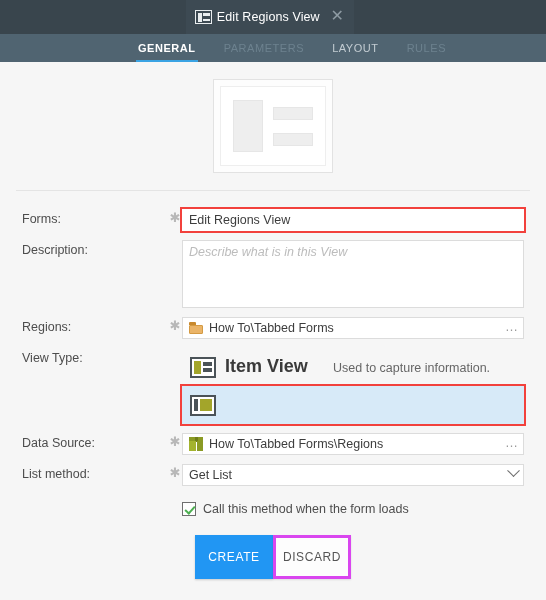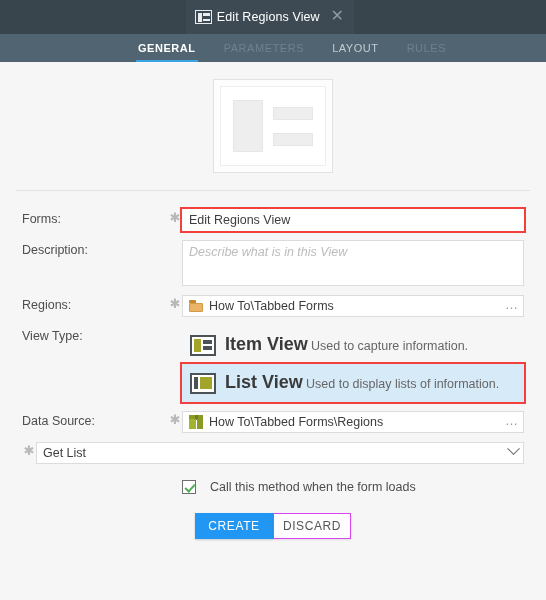--- a/index.html
+++ b/index.html
@@ -185,21 +185,21 @@
     padding: 0 6px;
     font-size: 12.5px;
     color: #3d3d3d;
   }
   .input.redline {
     outline: 2px solid #f2413c;
     outline-offset: 0px;
     border-color: #ffffff;
   }
   .textarea {
-    height: 46px;
+    height: 68px;
     background: #ffffff;
     border: 1px solid #dcdcdc;
     padding: 4px 6px;
   }
   .placeholder {
     color: #bcbcbc;
     font-style: italic;
     font-size: 12.5px;
   }
   .ellipsis-btn {
@@ -334,27 +334,28 @@
   .vt-text .vt-title {
     font-size: 18px;
     font-weight: bold;
     color: #3a3a3a;
     line-height: 15px;
   }
   .vt-text .vt-desc {
     font-size: 12.5px;
     color: #666666;
     line-height: 15px;
+    margin-left: 22px;
   }
 
   
   .check-row {
     display: flex;
     align-items: center;
-    gap: 14px;
+    gap: 7px;
     margin: 7px 0 0 0;
   }
   .checkbox {
     width: 14px; height: 14px;
     border: 1px solid #6f6f6f;
     background: #ffffff;
     position: relative;
     flex: 0 0 14px;
     cursor: pointer;
   }
@@ -370,39 +371,39 @@
   .check-label { font-size: 12.5px; color: #4d4d4d; }
 
   
   .buttons {
     display: flex;
     justify-content: center;
     gap: 0px;
     margin-top: 18px;
   }
   .btn {
-    height: 26px;
+    height: 44px;
     min-width: 78px;
     font-size: 12px;
     letter-spacing: .6px;
     display: flex;
     align-items: center;
     justify-content: center;
     cursor: pointer;
   }
   .btn-primary {
     background: #2196f3;
     color: #ffffff;
     border: 1px solid #2196f3;
     box-shadow: 0 1px 2px rgba(0,0,0,.18);
   }
   .btn-secondary {
     background: #fdfdfd;
     color: #555555;
-    border: 1px solid #d946ef;
+    border: 3px solid #d946ef;
     box-shadow: 0 1px 2px rgba(0,0,0,.10);
   }
 </style>
 </head>
 <body>
 
 <div class="titlebar">
   <div class="tab-chip">
     <span class="tab-icon">
       <span class="blk"></span>
@@ -508,24 +509,20 @@
             </span>
           <span class="lrow">
               <span class="dot"></span>
               <span class="bar"></span>
             </span>
           <span class="lrow">
               <span class="dot"></span>
               <span class="bar"></span>
             </span>
         </span>
-        <span class="vt-text">
-          <span class="vt-title">List View</span>
-          <span class="vt-desc">Used to display lists of information.</span>
-        </span>
       </div>
 
     </div>
   </div>
 
   <div class="row">
     <div class="row-label">Data Source:</div>
     <div class="req">✱</div>
     <div class="field">
       <div class="input">
@@ -535,20 +532,21 @@
             <span class="lft"></span>
             <span class="rgt"></span>
         </span>
         <span>How To\Tabbed Forms\Regions</span>
       </div>
       <span class="ellipsis-btn">…</span>
     </div>
   </div>
 
   <div class="row">
+    <div class="row-label">List method:</div>
     <div class="req">✱</div>
     <div class="field">
       <div class="input">
         <span>Get List</span>
       </div>
       <span class="chevron"></span>
     </div>
   </div>
 
   <div class="row">

